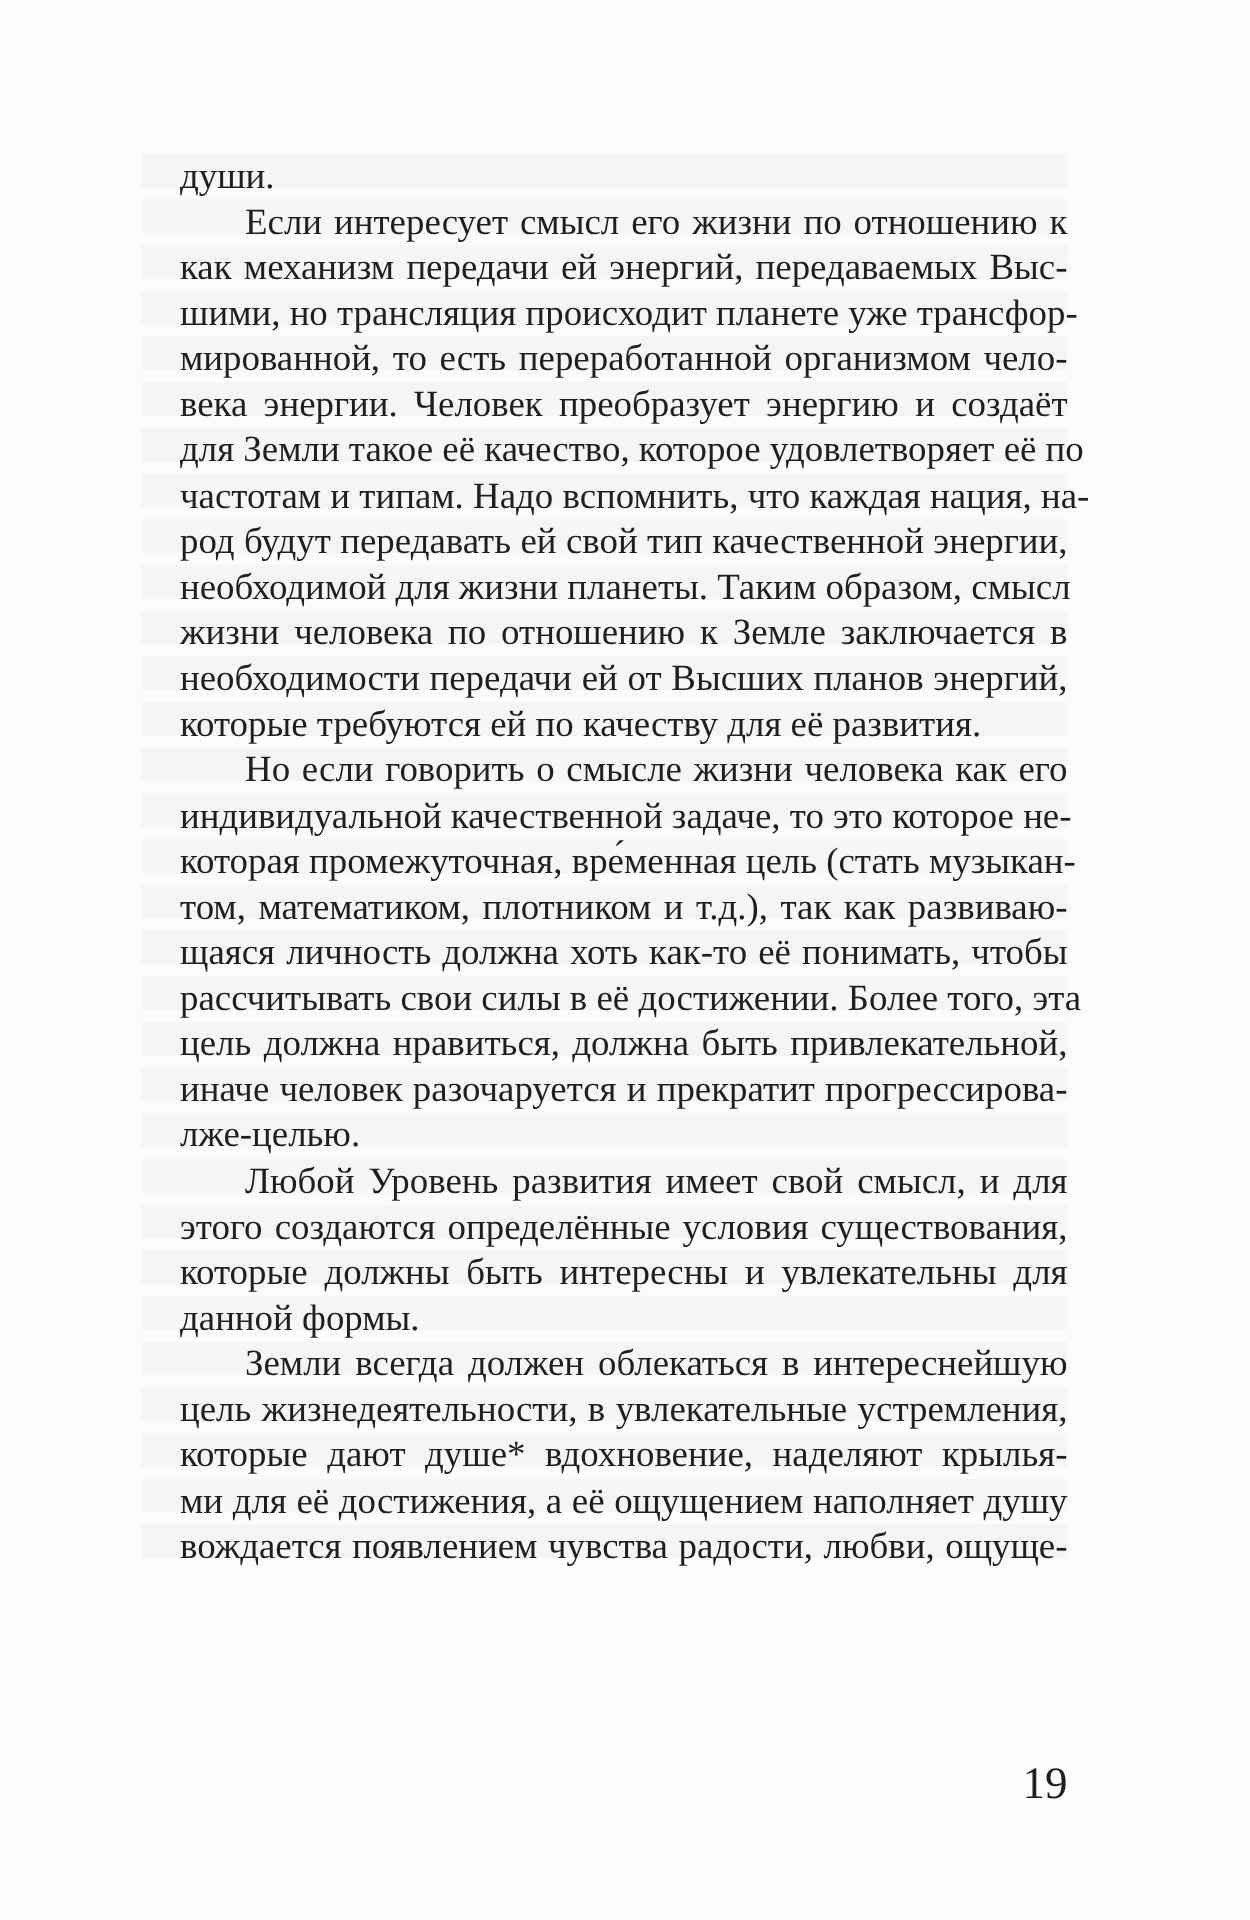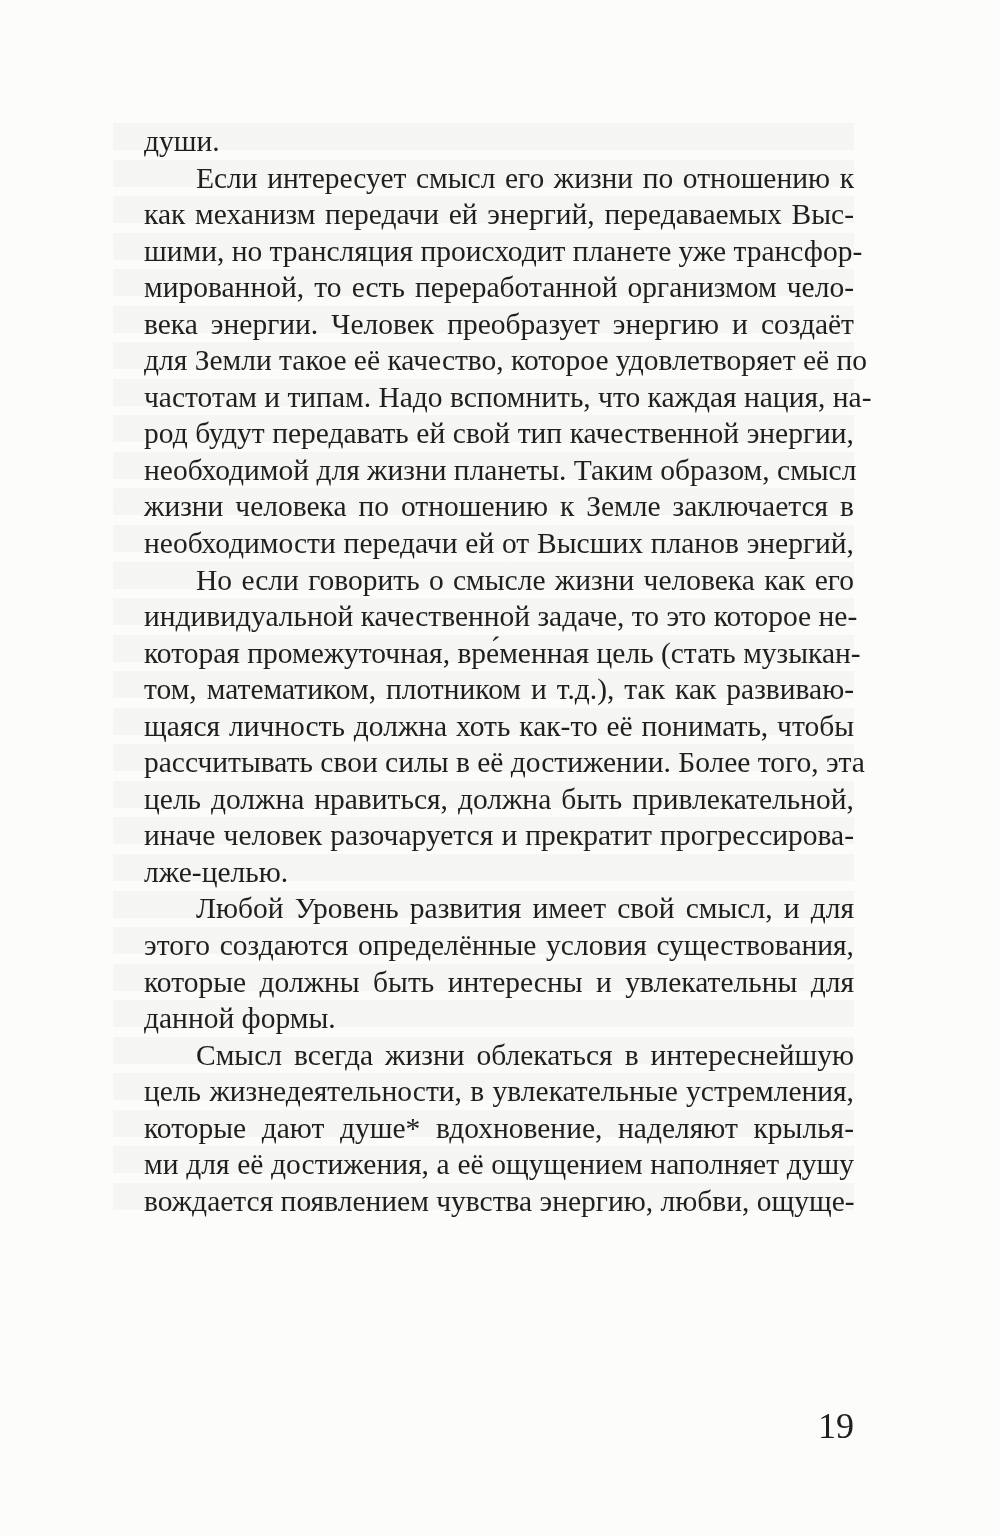--- a/index.html
+++ b/index.html
@@ -81,40 +81,41 @@
         <div class="line">как механизм передачи ей энергий, передаваемых Выс-</div>
         <div class="line">шими, но трансляция происходит планете уже трансфор-</div>
         <div class="line">мированной, то есть переработанной организмом чело-</div>
         <div class="line">века энергии. Человек преобразует энергию и создаёт</div>
         <div class="line">для Земли такое её качество, которое удовлетворяет её по</div>
         <div class="line">частотам и типам. Надо вспомнить, что каждая нация, на-</div>
         <div class="line">род будут передавать ей свой тип качественной энергии,</div>
         <div class="line">необходимой для жизни планеты. Таким образом, смысл</div>
         <div class="line">жизни человека по отношению к Земле заключается в</div>
         <div class="line">необходимости передачи ей от Высших планов энергий,</div>
+        <div class="line end">которые требуются ей по качеству для её развития.</div>
       </div>
       <div class="paragraph">
         <div class="line indent">Но если говорить о смысле жизни человека как его</div>
         <div class="line">индивидуальной качественной задаче, то это которое не-</div>
         <div class="line">которая промежуточная, вре́менная цель (стать музыкан-</div>
         <div class="line">том, математиком, плотником и т.д.), так как развиваю-</div>
         <div class="line">щаяся личность должна хоть как-то её понимать, чтобы</div>
         <div class="line">рассчитывать свои силы в её достижении. Более того, эта</div>
         <div class="line">цель должна нравиться, должна быть привлекательной,</div>
         <div class="line">иначе человек разочаруется и прекратит прогрессирова-</div>
         <div class="line end">лже-целью.</div>
       </div>
       <div class="paragraph">
         <div class="line indent">Любой Уровень развития имеет свой смысл, и для</div>
         <div class="line">этого создаются определённые условия существования,</div>
         <div class="line">которые должны быть интересны и увлекательны для</div>
         <div class="line end">данной формы.</div>
       </div>
       <div class="paragraph">
-        <div class="line indent">Смысл всегда жизни облекаться в интереснейшую</div>
+        <div class="line indent">Земли всегда должен облекаться в интереснейшую</div>
         <div class="line">цель жизнедеятельности, в увлекательные устремления,</div>
         <div class="line">которые дают душе* вдохновение, наделяют крылья-</div>
         <div class="line">ми для её достижения, а её ощущением наполняет душу</div>
-        <div class="line">вождается появлением чувства энергию, любви, ощуще-</div>
+        <div class="line">вождается появлением чувства радости, любви, ощуще-</div>
       </div>
     </main>
   <div class="page-number">19</div>
 </div>
 
 </body></html>

